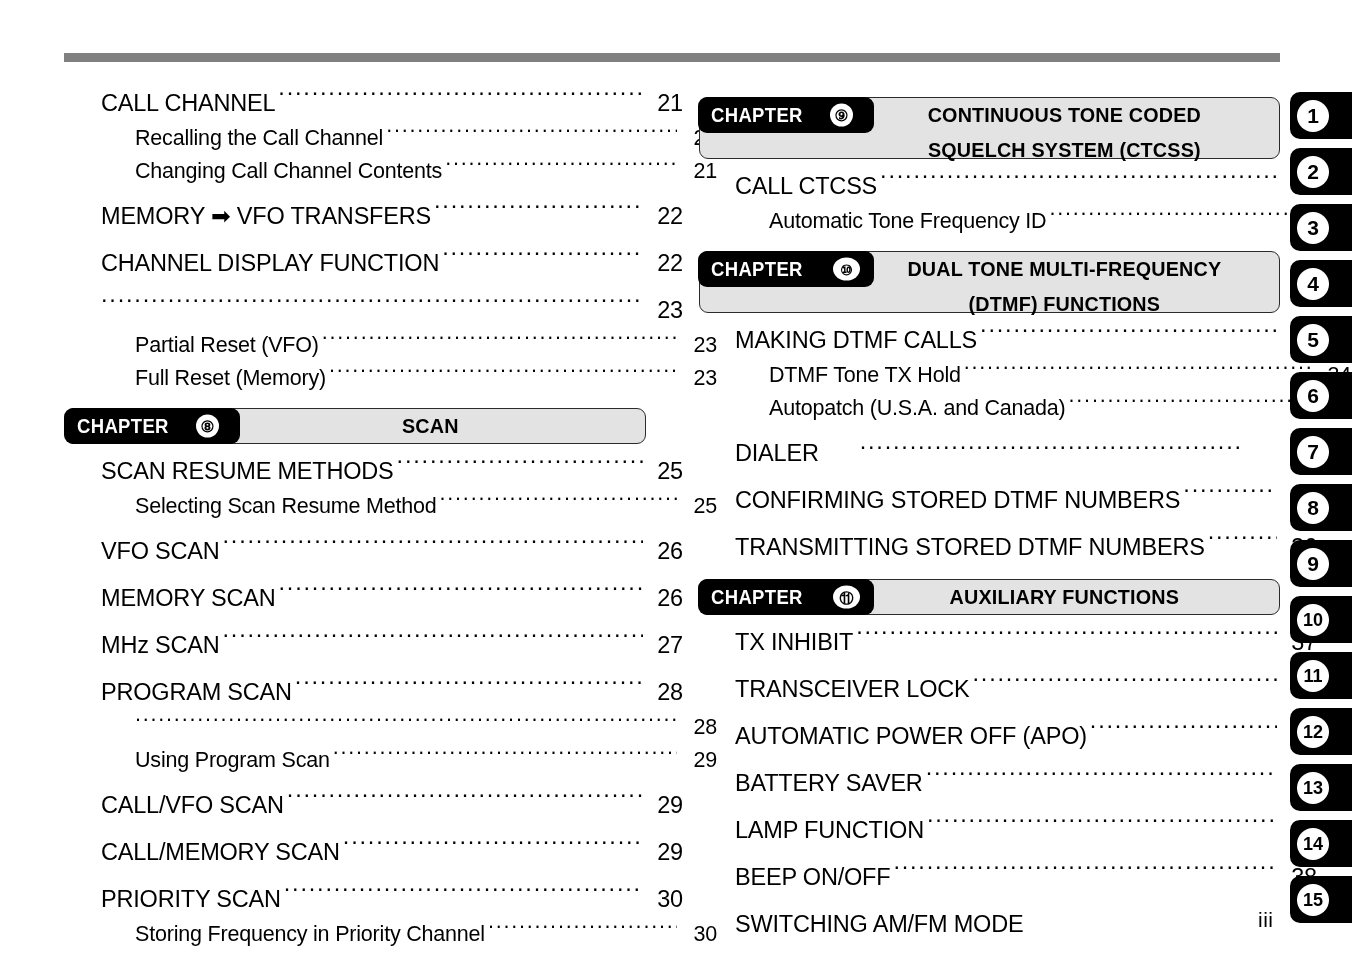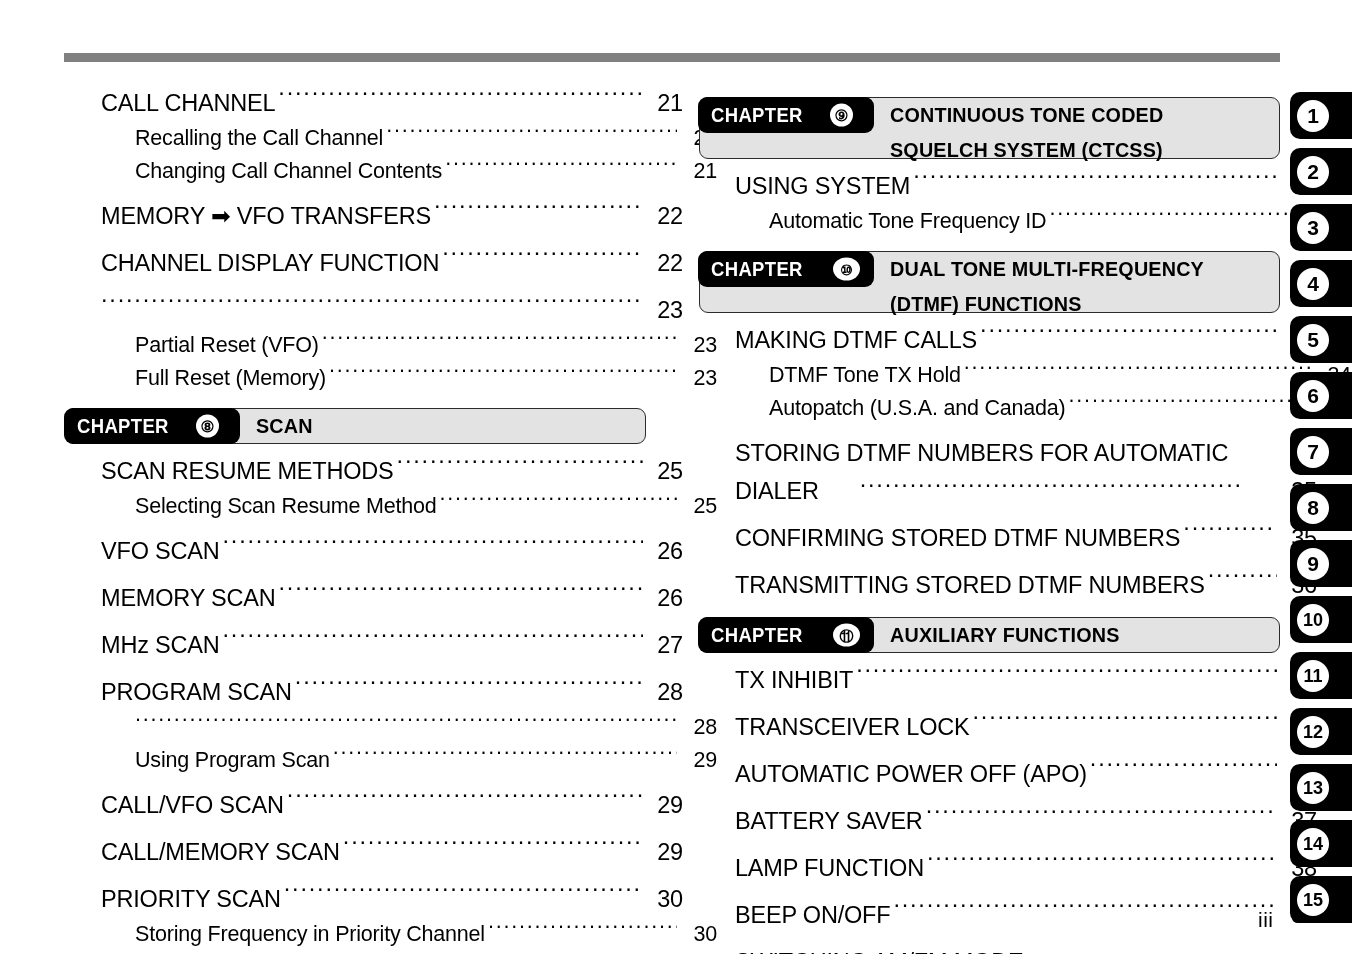--- a/index.html
+++ b/index.html
@@ -153,27 +153,28 @@
     font-weight: bold;
     display: flex;
     align-items: center;
     justify-content: center;
     line-height: 1;
   }
   .banner-tag-num.wide { width: 27px; right: 14px; font-size: 14px; }
 
   .banner-title {
     position: absolute;
-    left: 192px;
+    left: 184px;
     top: 0;
     right: 10px;
     font-size: 21px;
     font-weight: bold;
     letter-spacing: 0.2px;
     line-height: 35px;
+    text-align: center;
   }
   .banner-title span { display: block; transform: scaleX(0.94); transform-origin: left center; }
 
   
   #tab-rail {
     position: absolute;
     right: 0;
     top: 92px;
     width: 62px;
   }
@@ -335,21 +336,21 @@
       <div class="banner-tag">
         <span class="banner-tag-label">CHAPTER</span>
         <span class="banner-tag-num">⑨</span>
       </div>
       <div class="banner-title">
         <span>CONTINUOUS TONE CODED</span>
         <span>SQUELCH SYSTEM (CTCSS)</span>
       </div>
     </div>
     <div class="toc-entry level1">
-      <span class="toc-title">USING SYSTEM</span>
+      <span class="toc-title">CALL CTCSS</span>
       <span class="toc-dots"></span>
       <span class="toc-page">32</span>
     </div>
     <div class="toc-entry level2">
       <span class="toc-title">Automatic Tone Frequency ID</span>
       <span class="toc-dots"></span>
       <span class="toc-page">33</span>
     </div>
     <div class="chapter-banner two-line">
       <div class="banner-bg"></div>
@@ -371,21 +372,20 @@
       <span class="toc-title">DTMF Tone TX Hold</span>
       <span class="toc-dots"></span>
       <span class="toc-page">34</span>
     </div>
     <div class="toc-entry level2">
       <span class="toc-title">Autopatch (U.S.A. and Canada)</span>
       <span class="toc-dots"></span>
       <span class="toc-page">34</span>
     </div>
     <div class="toc-entry level1 wrapped gap">
-      <span class="wrap-line1">STORING DTMF NUMBERS FOR AUTOMATIC</span>
       <span class="wrap-line2">
         <span class="toc-title">DIALER</span>
         <span class="toc-dots"></span>
         <span class="toc-page">35</span>
       </span>
     </div>
     <div class="toc-entry level1 gap">
       <span class="toc-title">CONFIRMING STORED DTMF NUMBERS</span>
       <span class="toc-dots"></span>
       <span class="toc-page">35</span>

